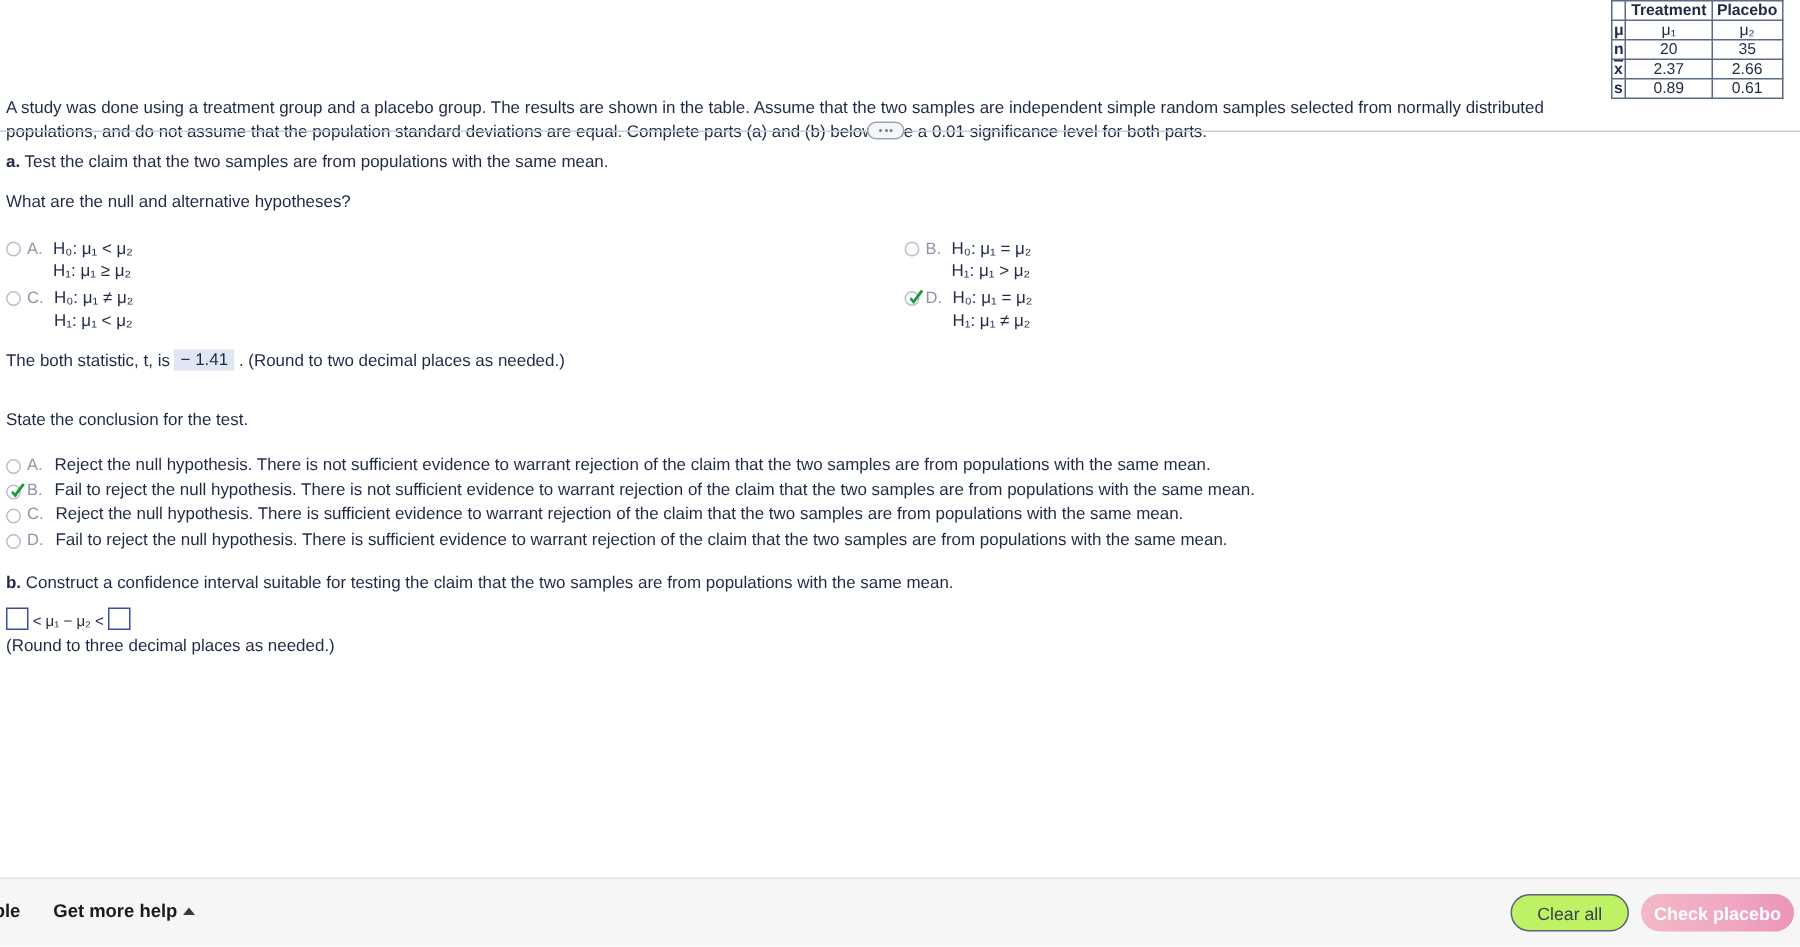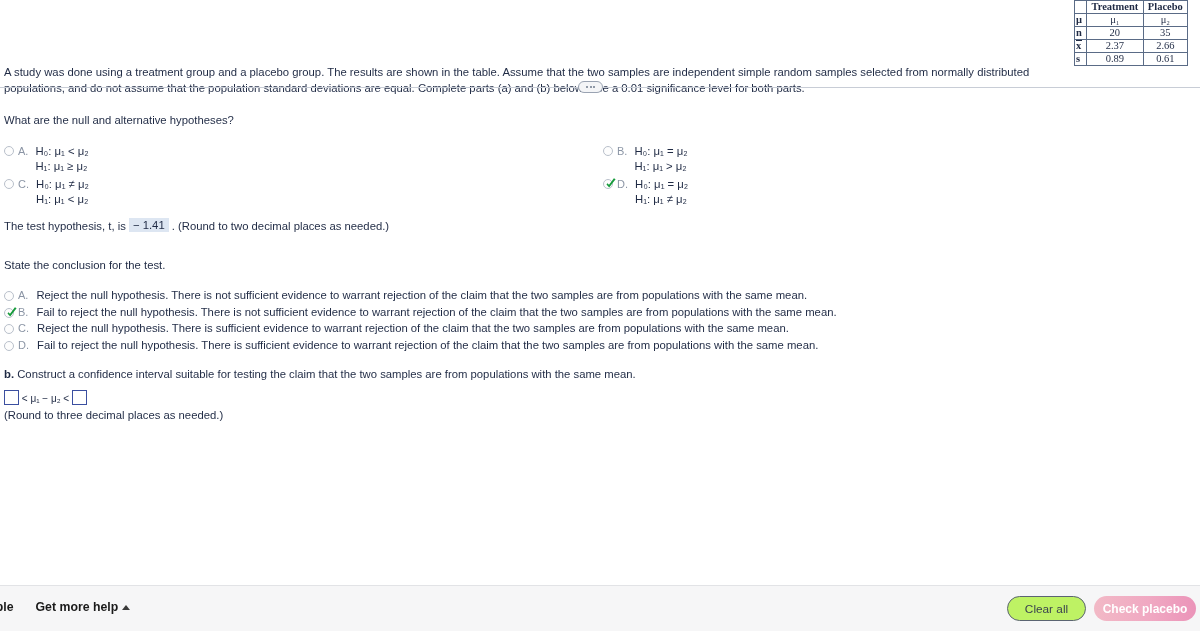--- a/index.html
+++ b/index.html
@@ -32,21 +32,20 @@
     position: absolute;
     right: 0px; top: 0px;
     width: 126px;
   }
   table.data-table {
     border-collapse: collapse;
     width: 114px;
     font-size: 10.5px;
     color: #1f2a44;
     background: #fff;
-    font-family: Liberation Serif, serif;
   }
   table.data-table td, table.data-table th {
     border: 1px solid #5a6b86;
     text-align: center;
     padding: 0px 1px;
     height: 13px;
     line-height: 12px;
     font-weight: normal;
   }
   table.data-table th {
@@ -301,20 +300,24 @@
 
 <div class="divider"></div>
 <div class="collapse-pill">
   <span></span>
   <span></span>
   <span></span>
 </div>
 
 <div class="content">
 
+  <div class="q-line bold-lead">
+    <b>a.</b>
+    <span>Test the claim that the two samples are from populations with the same mean.</span>
+  </div>
 
   <div class="spacer-12"></div>
 
   <div class="q-line">What are the null and alternative hypotheses?</div>
 
   <div class="spacer-16"></div>
 
   <div class="hyp-grid">
 
     <div class="hyp-opt" style="left:0px; top:0px;">
@@ -354,21 +357,21 @@
       <span class="hyp-body">
         <div>H₀: μ₁ = μ₂</div>
         <div>H₁: μ₁ ≠ μ₂</div>
       </span>
     </div>
   </div>
 
   <div class="spacer-16"></div>
 
   <div class="q-line">
-    <span>The test hypothesis, t, is</span>
+    <span>The both statistic, t, is</span>
     <span class="ans-filled">− 1.41</span>
     <span>. (Round to two decimal places as needed.)</span>
   </div>
 
   <div class="spacer-12"></div>
 
 
   <div class="spacer-12"></div>
 
   <div class="q-line">State the conclusion for the test.</div>

